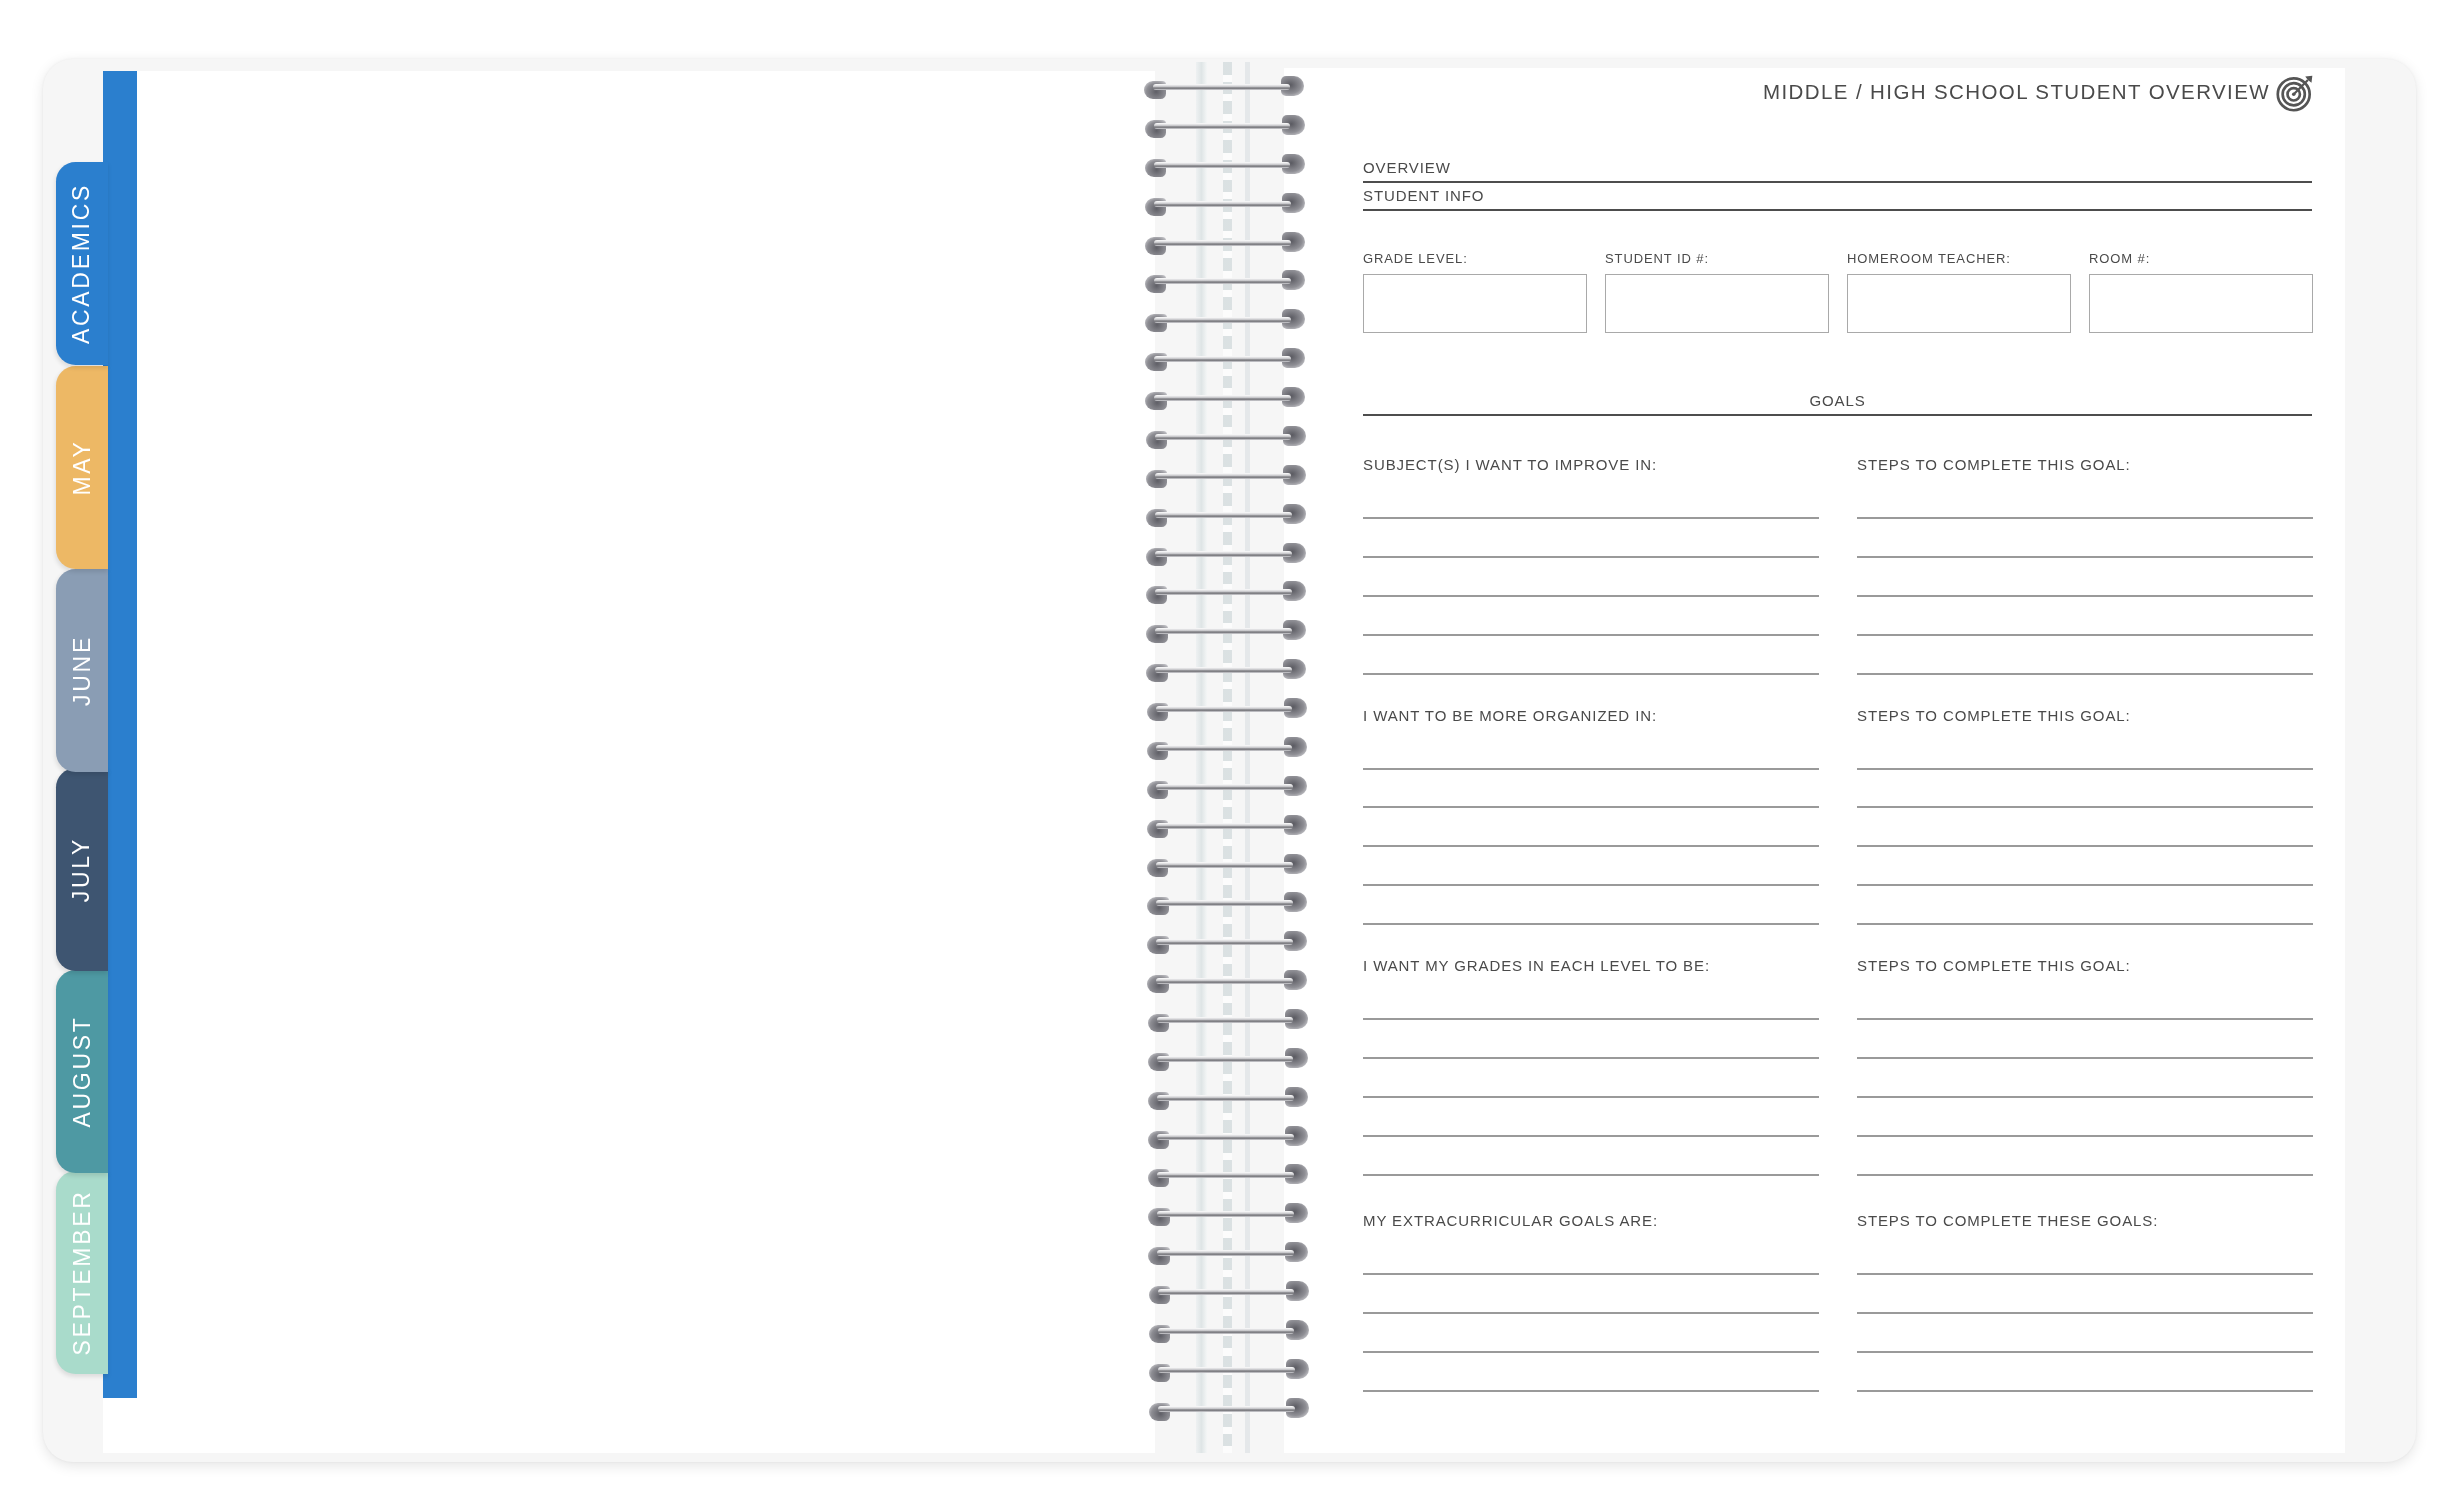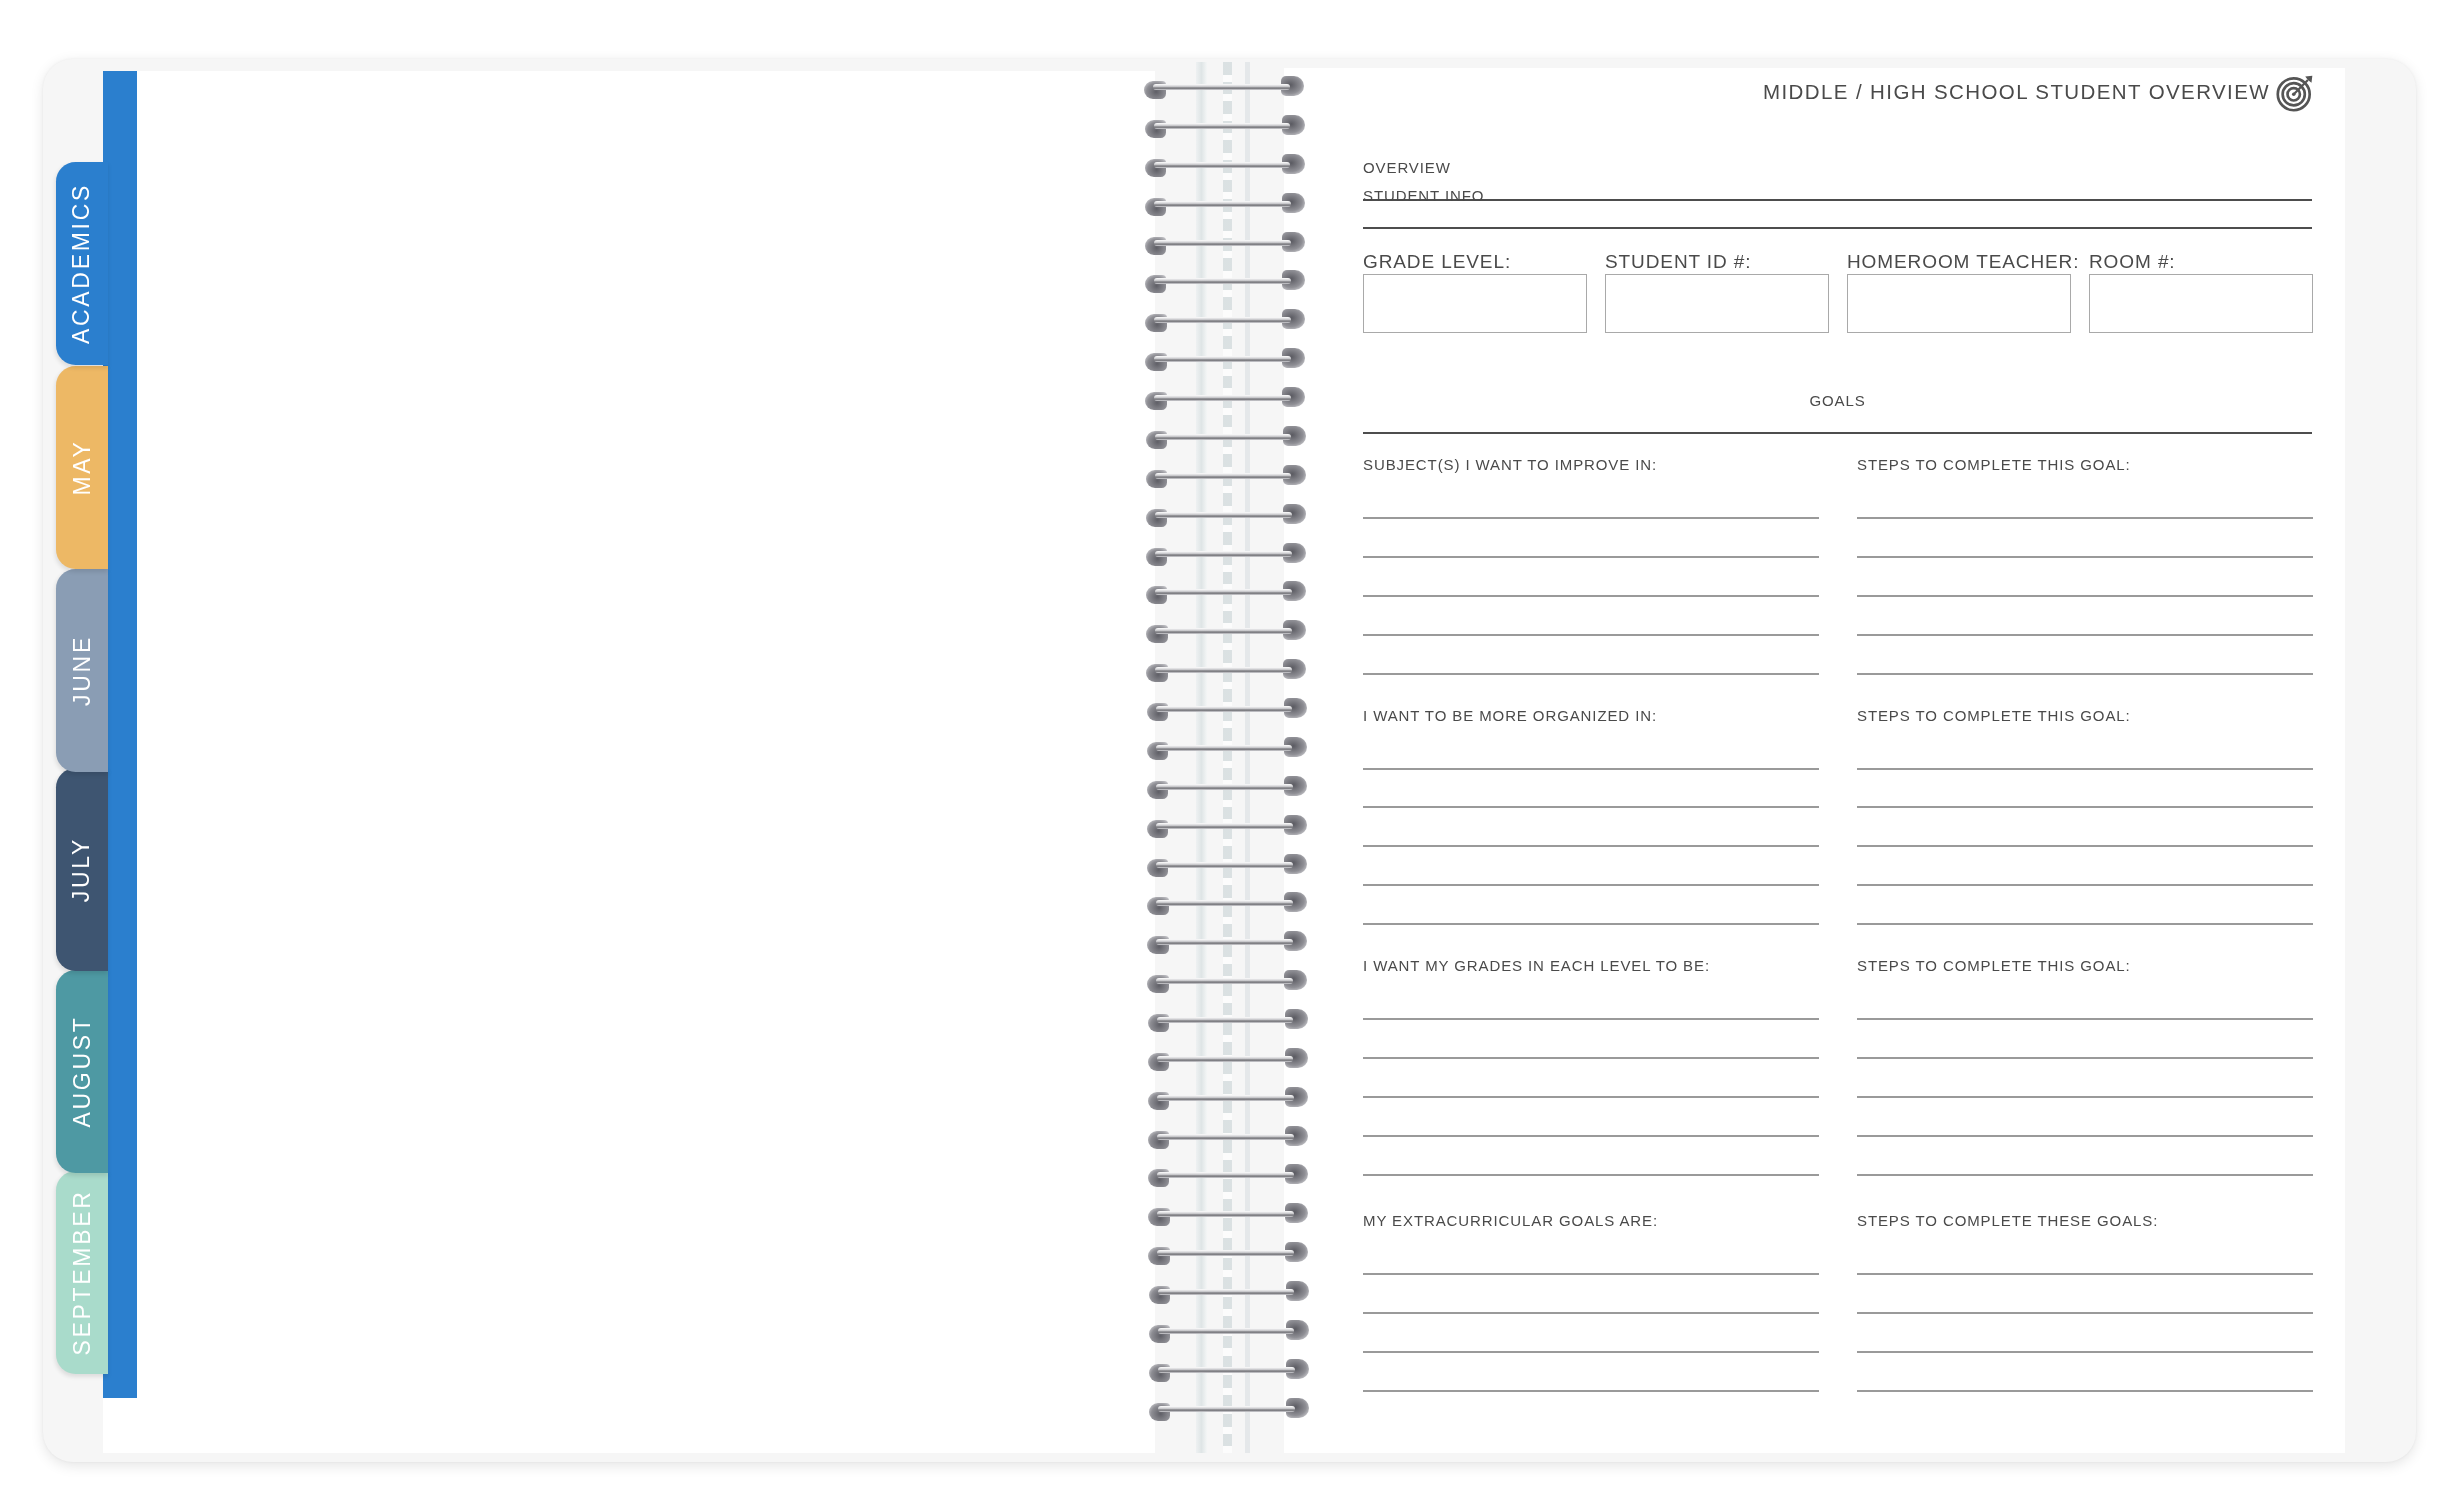--- a/index.html
+++ b/index.html
@@ -58,24 +58,24 @@
   }
 
   .title {
     position: absolute; right: 192px; top: 80px; font-size: 20.5px; letter-spacing: 1.4px; color: #4a4a4a;
     text-align: right;
   }
   .target-icon { position: absolute; left: 2276px; top: 73px; width: 39px; height: 39px; }
 
   .section-head {
     position: absolute; left: 1363px; width: 949px; font-size: 15px; letter-spacing: 0.9px; color: #4a4a4a;
-    border-bottom: 2.7px solid #4d4d4d; padding-bottom: 23px;
+    border-bottom: 2.7px solid #4d4d4d; padding-bottom: 5px;
   }
   .field-label {
-    position: absolute; font-size: 19px; letter-spacing: 0.9px; color: #4a4a4a; white-space: nowrap;
+    position: absolute; font-size: 13px; letter-spacing: 0.9px; color: #4a4a4a; white-space: nowrap;
   }
   .field-box {
     position: absolute; top: 274px; width: 224px; height: 59px; border: 1.8px solid #a9a9a9; background:#fff;
   }
   .goal-label {
     position: absolute; font-size: 15px; letter-spacing: 0.9px; color: #4a4a4a; white-space: nowrap;
   }
   .goal-line {
     position: absolute; height: 1.8px; background: #9a9a9a; width: 456px;
   }

